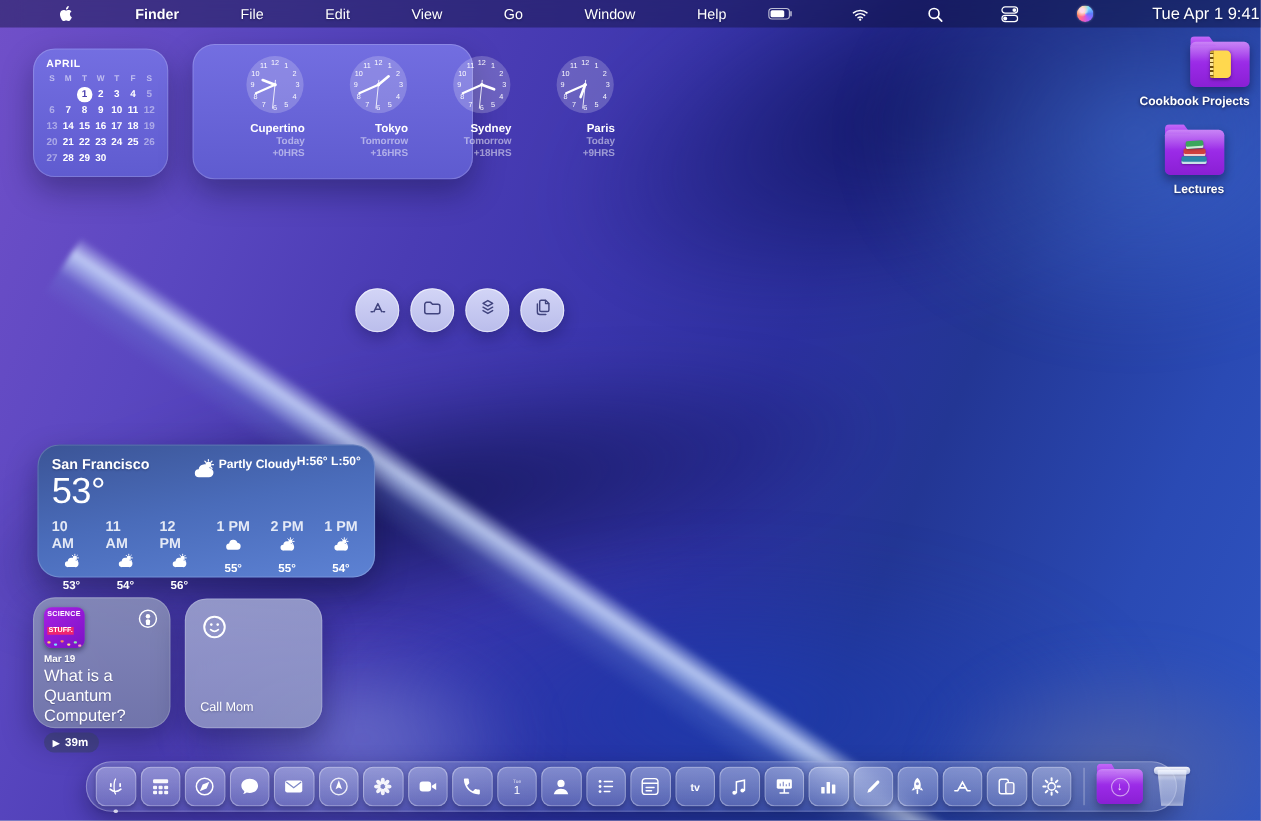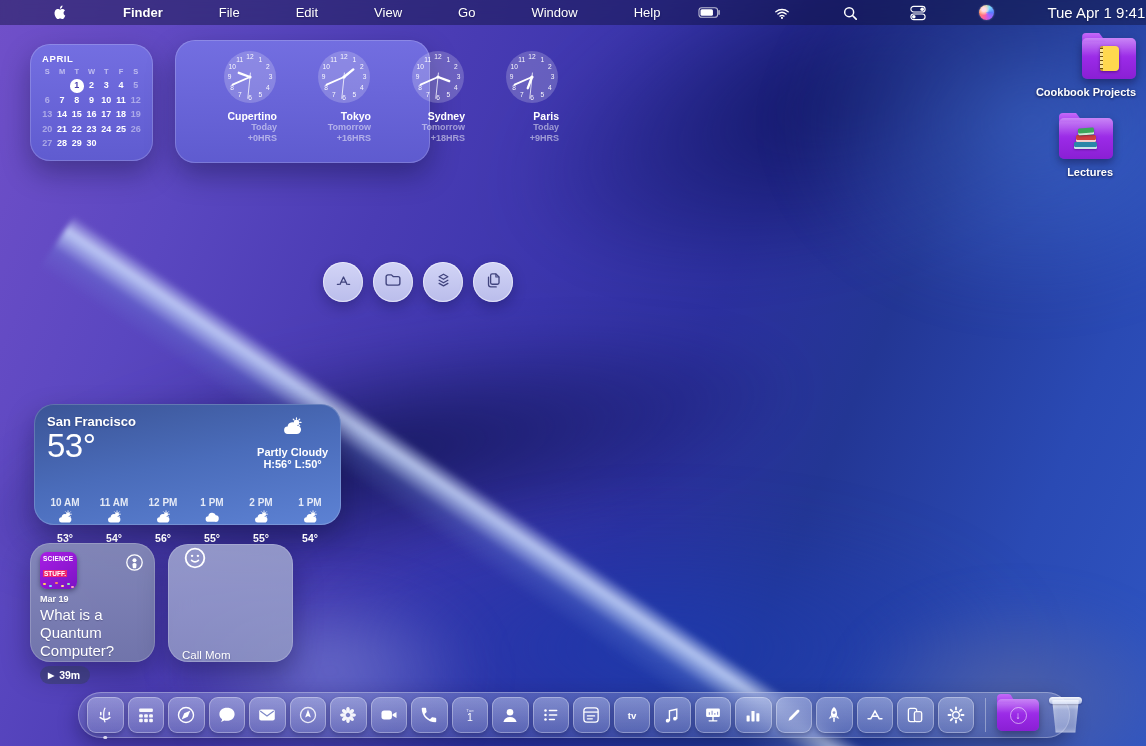--- a/index.html
+++ b/index.html
@@ -46,42 +46,42 @@
   .w-clocks { left:175px; top:40px; width:255px; height:123px; padding:10px 8px; display:flex; justify-content:space-around; }
   .clock-card { display:flex; flex-direction:column; align-items:flex-end; width:58px;margin-left:40px; }
   .clock-name { font-size:10.5px; font-weight:bold; margin-top:2px; }
   .clock-sub { font-size:9px; font-weight:bold; color:rgba(255,255,255,.5); line-height:1.25; }
 
   
   .w-weather { left:34px; top:404px; width:307px; height:121px; padding:10px 13px 8px; background:linear-gradient(168deg, #3b5496 0%, #47639с 0%, #4a6cba 45%, #5d82d4 100%); background:linear-gradient(168deg, #3b5496 0%, #4a6cba 48%, #5d82d4 100%); }
   .wx-top { display:flex; justify-content:space-between; }
   .wx-city { font-size:13px; font-weight:bold; text-shadow:0 1px 2px rgba(0,0,40,.3); }
   .wx-temp { font-size:33px; font-weight:300; line-height:1.05; letter-spacing:-.5px; }
-  .wx-right { display:flex; flex-direction:column; align-items:center; }
+  .wx-right { display:flex; flex-direction:row; align-items:flex-start; }
   .wx-cond { font-size:11px; font-weight:bold; margin-top:2px; }
   .wx-hilo { font-size:11px; font-weight:bold; }
   .wx-hours { display:flex; justify-content:space-between; margin-top:7px; }
   .wx-h { display:flex; flex-direction:column; align-items:center; width:36px; }
-  .wx-h-time { font-size:10px; font-weight:bold; color:rgba(255,255,255,.85);margin-top:20px; }
+  .wx-h-time { font-size:13px; font-weight:bold; color:rgba(255,255,255,.85); }
   .wx-h-temp { font-size:10.5px; font-weight:bold; margin-top:1px; }
 
   
   .w-podcast { left:30px; top:543px; width:125px; height:119px; padding:9px 10px; background:linear-gradient(180deg, rgba(142,150,186,.82), rgba(120,128,168,.82)); backdrop-filter:blur(14px); }
   .pc-head { display:flex; justify-content:space-between; align-items:flex-start; }
   .pc-art { width:37px; height:37px; border-radius:7px; background:linear-gradient(145deg,#a81fe4,#7b12c4); position:relative; overflow:hidden; padding:3px 0 0 3px; box-shadow:0 2px 5px rgba(10,5,40,.4); }
   .pc-art-l1 { font-size:6.5px; font-weight:800; letter-spacing:.2px; line-height:1.1; }
   .pc-art-l2 { font-size:6.5px; font-weight:800; line-height:1.1; display:inline-block; background:#f0256e; padding:0 1px; }
   .pc-confetti { position:absolute; left:3px; bottom:4px; width:2.5px; height:2.5px; border-radius:50%; background:#ffd35c; box-shadow:6px 2px 0 #7be0ff, 12px -1px 0 #ff8a5c, 18px 2px 0 #ffe08a, 24px 0 0 #8af0b0, 28px 3px 0 #ff9ec2; }
   .pc-date { font-size:9px; font-weight:bold; margin-top:5px; text-shadow:0 1px 1px rgba(0,0,40,.25); }
   .pc-title { font-size:15px; line-height:1.2; margin-top:2px; text-shadow:0 1px 1px rgba(0,0,40,.25); }
   .pc-pill { display:inline-flex; align-items:center; gap:5px; margin-top:6px; background:rgba(55,62,100,.55); border-radius:11px; padding:3px 10px 3px 8px; font-size:10.5px; font-weight:bold; cursor:pointer; }
   .pc-play { font-size:8px; }
 
   
-  .w-callmom { left:168px; top:544px; width:125px; height:118px; padding:1px 14px; background:linear-gradient(180deg, rgba(168,176,212,.8), rgba(148,156,196,.8)); backdrop-filter:blur(14px); display:flex; flex-direction:column; justify-content:space-between; }
+  .w-callmom { left:168px; top:544px; width:125px; height:118px; padding:13px 14px; background:linear-gradient(180deg, rgba(168,176,212,.8), rgba(148,156,196,.8)); backdrop-filter:blur(14px); display:flex; flex-direction:column; justify-content:space-between; }
   .cm-label { font-size:11.5px; text-shadow:0 1px 2px rgba(0,0,40,.3); }
 
   
   .spotlight { position:absolute; left:323px; top:262px; display:flex; align-items:center; gap:10px; z-index:40; }
   .sp-pill { width:298px; height:40px; border-radius:21px; background:linear-gradient(180deg, rgba(244,242,252,.95), rgba(222,219,242,.92)); box-shadow:0 6px 18px rgba(10,10,50,.35), inset 0 0 0 1px rgba(255,255,255,.6); display:flex; align-items:center; padding:0 12px; gap:8px; }
   .sp-input { border:none; outline:none; background:transparent; font-size:17px; color:#3f3c52; width:100%; font-family:"Liberation Sans", sans-serif; }
   .sp-input::placeholder { color:#6c6880; opacity:1; }
   .sp-filter { width:40px; height:40px; border-radius:50%; background:linear-gradient(180deg, rgba(218,221,250,.95), rgba(196,200,240,.92)); box-shadow:0 5px 14px rgba(10,10,50,.3), inset 0 0 0 1px rgba(255,255,255,.55); display:flex; align-items:center; justify-content:center; cursor:pointer; }
 
   

